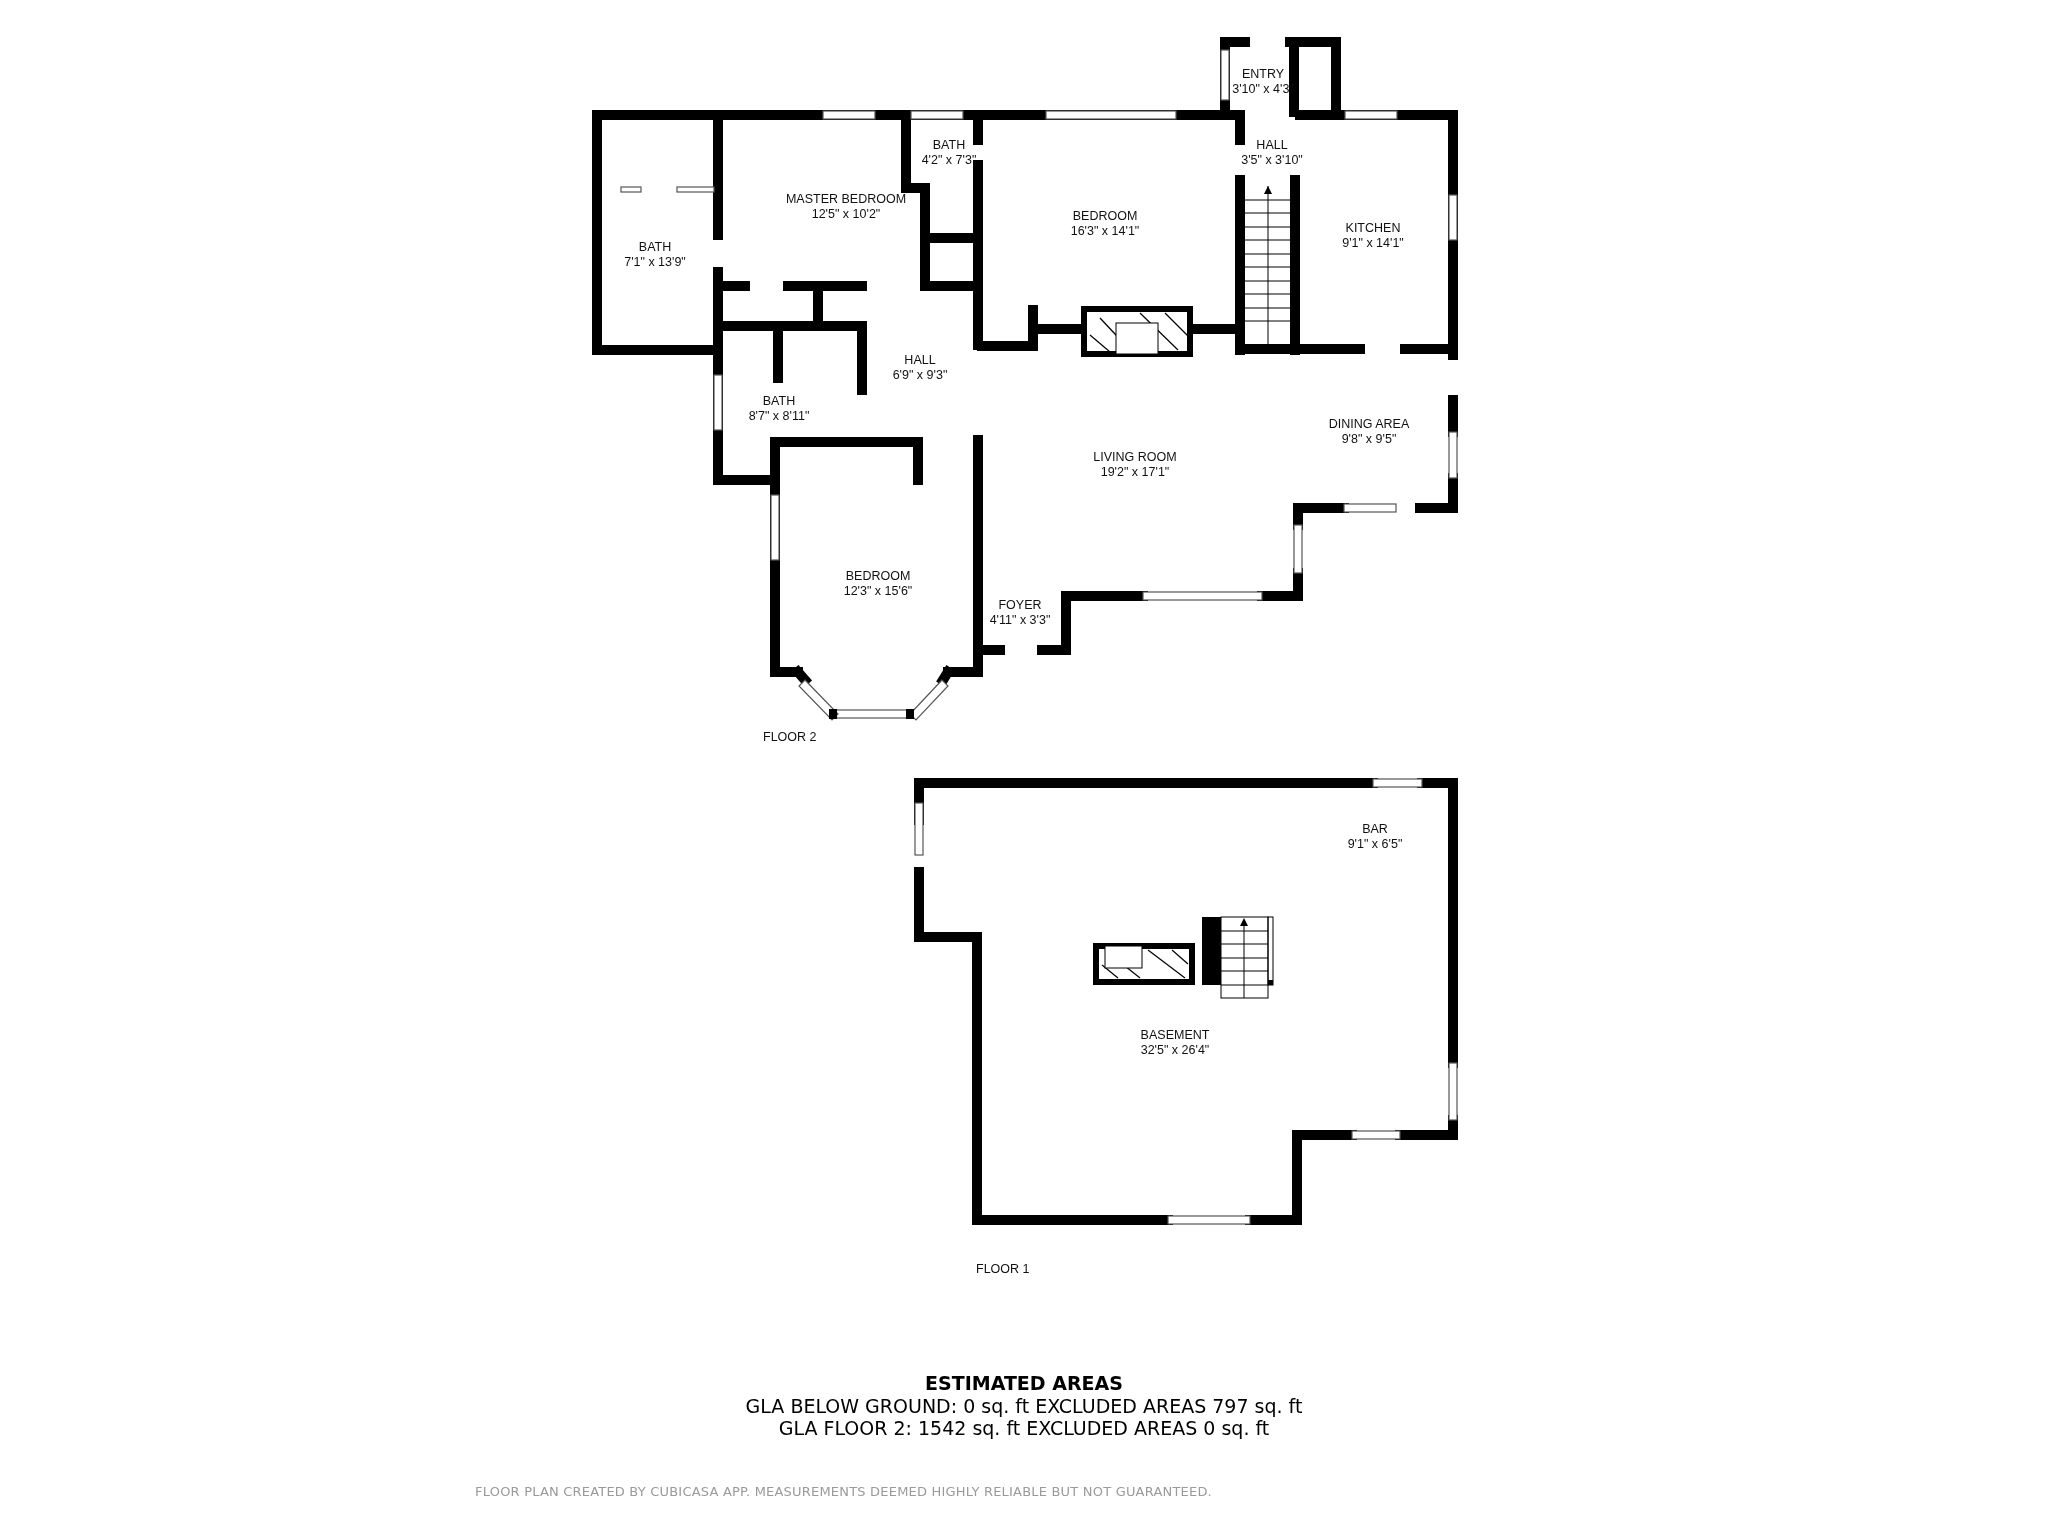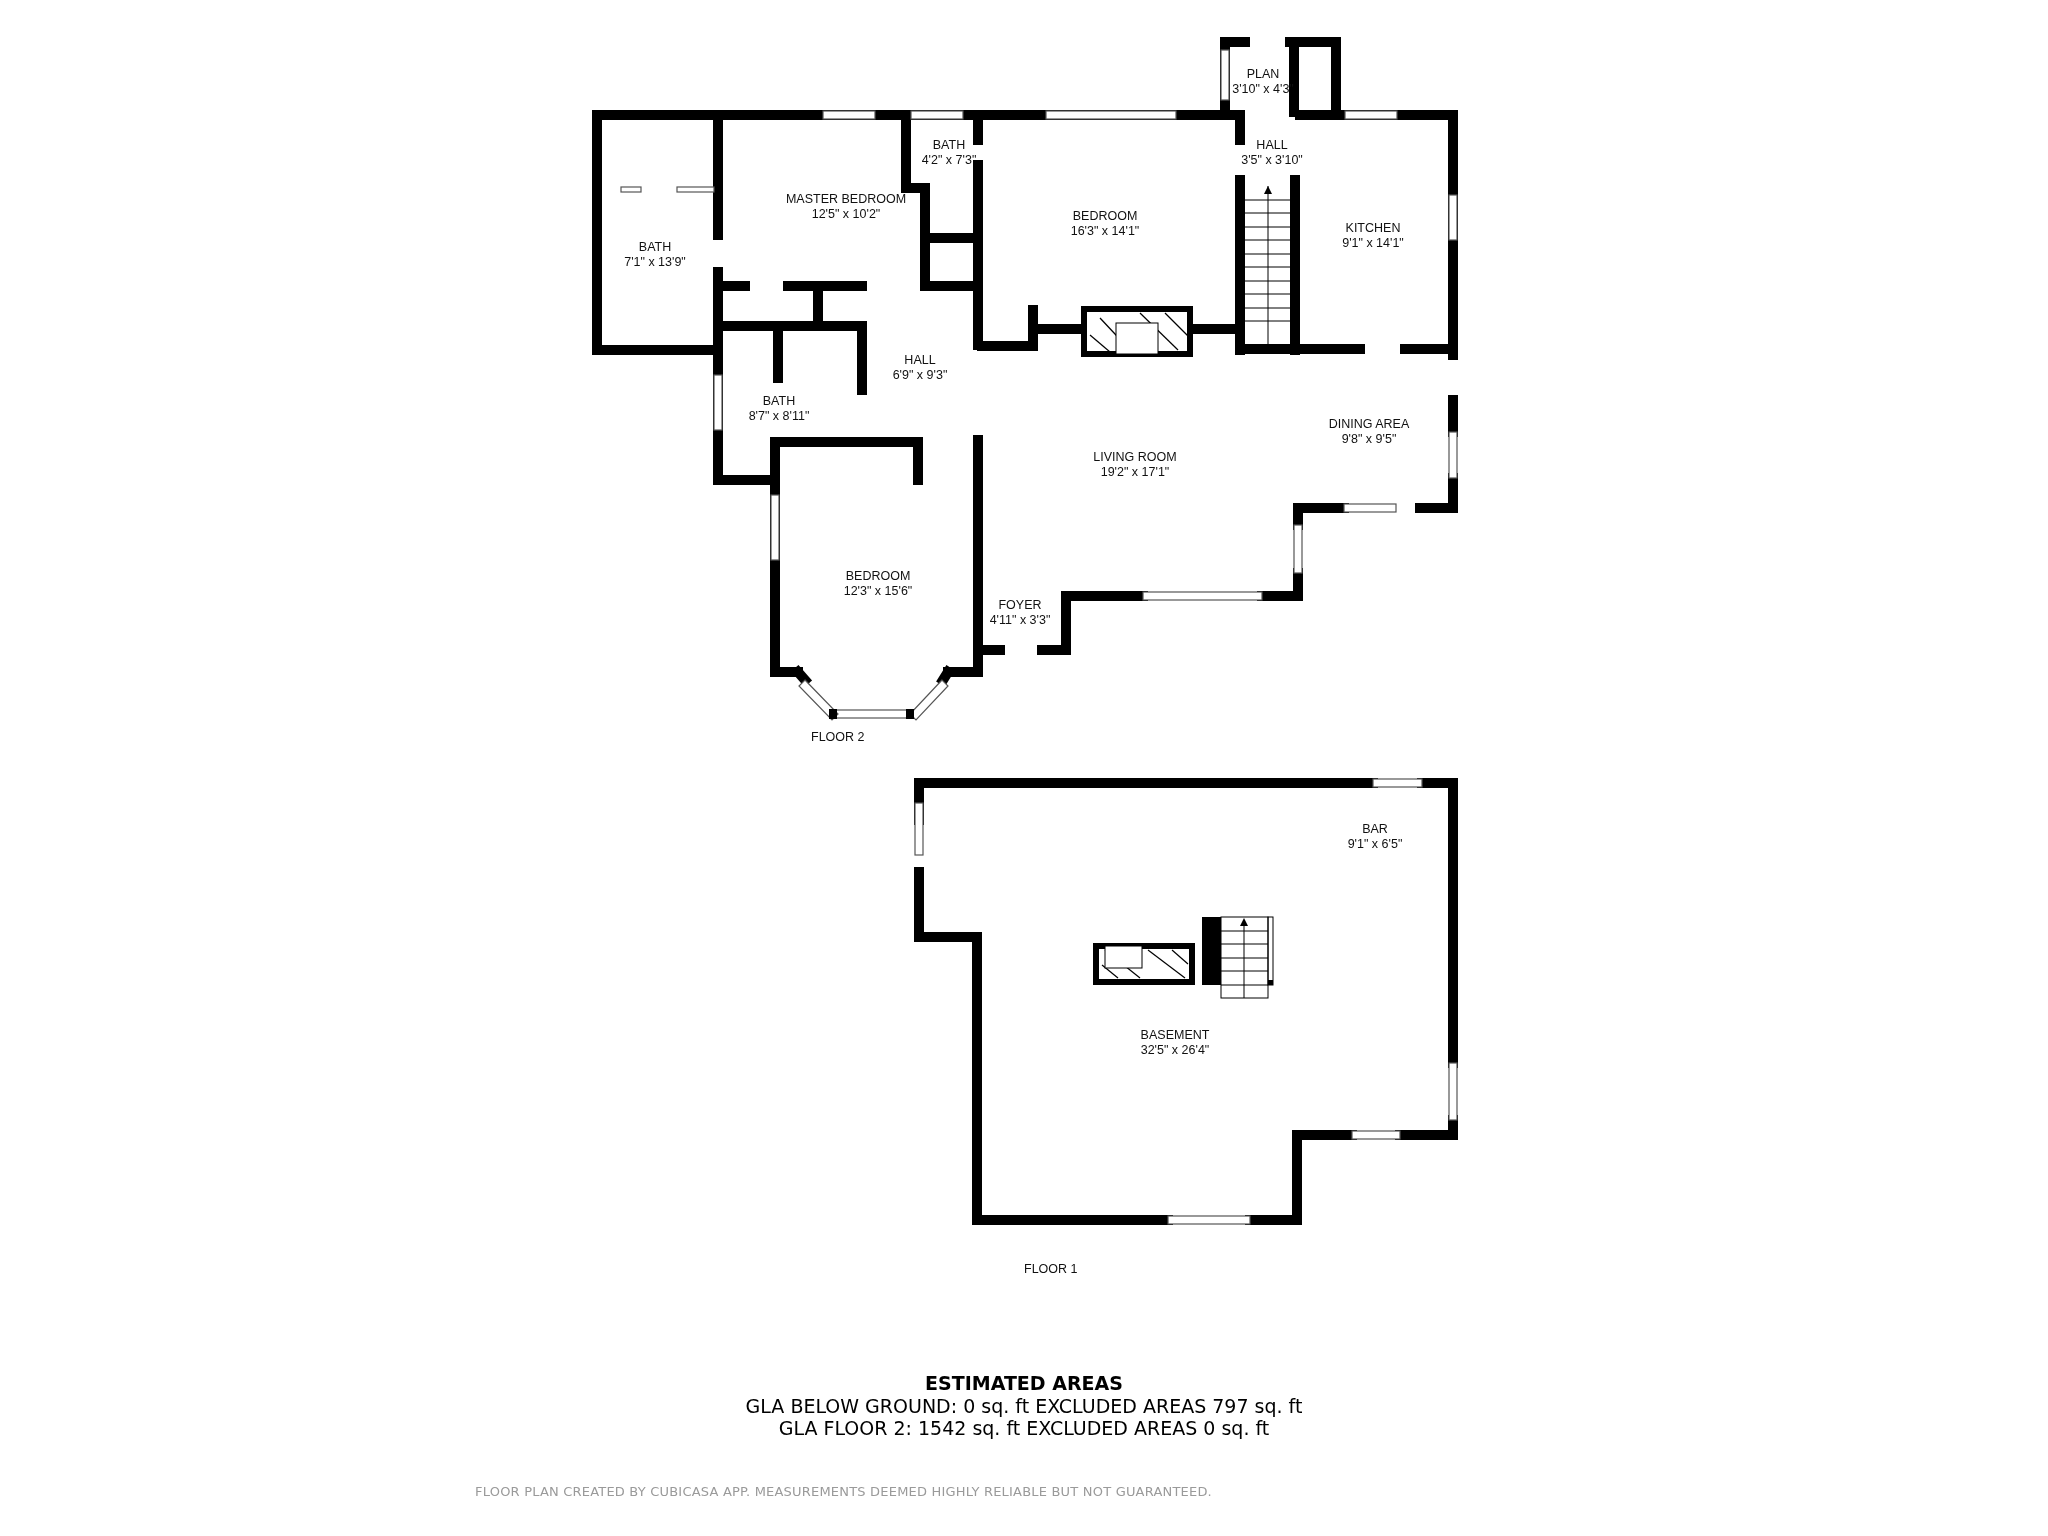--- a/index.html
+++ b/index.html
@@ -1,21 +1,21 @@
 <!DOCTYPE html>
 <html><head>
 <meta charset="utf-8">
 <style>
   html, body { margin:0; padding:0; background:#ffffff; }
   body { width:2048px; height:1536px; position:relative; overflow:hidden; font-family:"DejaVu Sans", sans-serif; }
   #plan { position:absolute; left:0; top:0; width:2048px; height:1536px; }
   .room-label { position:absolute; transform:translate(-50%,-50%); text-align:center; color:#111; font-family:"Liberation Sans", sans-serif; font-size:12.5px; line-height:15px; white-space:nowrap; }
   .room-name { display:block; }
   .room-dim { display:block; }
-  .floor-label { position:absolute; font-family:"Liberation Sans", sans-serif; font-size:12.5px; color:#111;margin-left:48px; }
+  .floor-label { position:absolute; font-family:"Liberation Sans", sans-serif; font-size:12.5px; color:#111; }
   .areas { position:absolute; left:0; width:2048px; top:1372px; text-align:center; font-family:"DejaVu Sans", sans-serif; color:#000; }
   .areas .title { font-weight:bold; font-size:19px; line-height:23px; }
   .areas .line { font-size:19px; line-height:22px; }
   .footer { position:absolute; left:0; width:1687px; top:1484px; text-align:center; font-family:"DejaVu Sans", sans-serif; font-size:13px; color:#9a9a9a; letter-spacing:0.2px; }
   .wall { stroke:#000; stroke-width:10; stroke-linecap:square; fill:none; }
   .win { fill:#fff; stroke:#555; stroke-width:1.2; }
   .hatch { stroke:#000; stroke-width:1.2; }
 </style>
 </head>
 <body>
@@ -178,21 +178,21 @@
 </div>
 <div class="room-label" style="left:949px;top:153px;">
   <span class="room-name">BATH</span>
   <span class="room-dim">4'2" x 7'3"</span>
 </div>
 <div class="room-label" style="left:1105px;top:224px;">
   <span class="room-name">BEDROOM</span>
   <span class="room-dim">16'3" x 14'1"</span>
 </div>
 <div class="room-label" style="left:1263px;top:82px;">
-  <span class="room-name">PLAN</span>
+  <span class="room-name">ENTRY</span>
   <span class="room-dim">3'10" x 4'3"</span>
 </div>
 <div class="room-label" style="left:1272px;top:153px;">
   <span class="room-name">HALL</span>
   <span class="room-dim">3'5" x 3'10"</span>
 </div>
 <div class="room-label" style="left:1373px;top:236px;">
   <span class="room-name">KITCHEN</span>
   <span class="room-dim">9'1" x 14'1"</span>
 </div>

